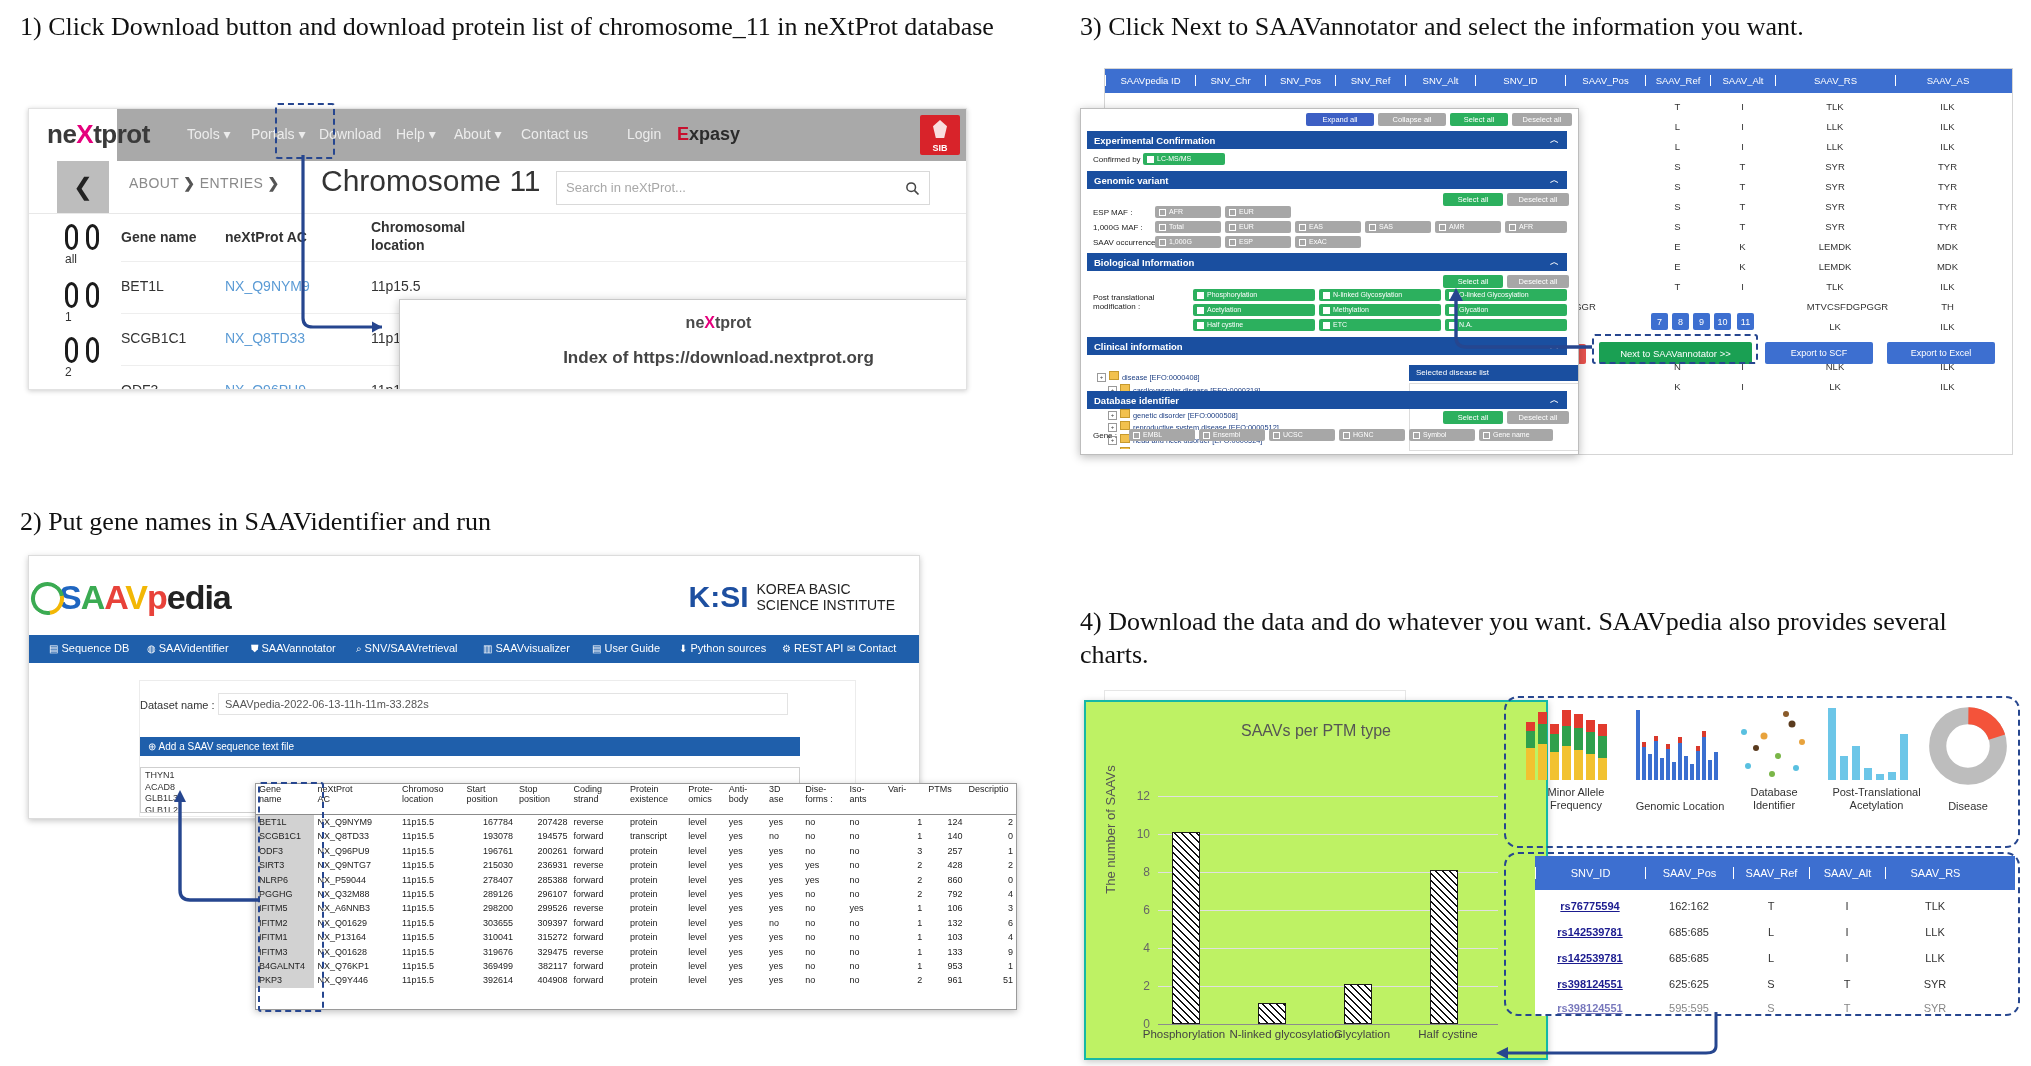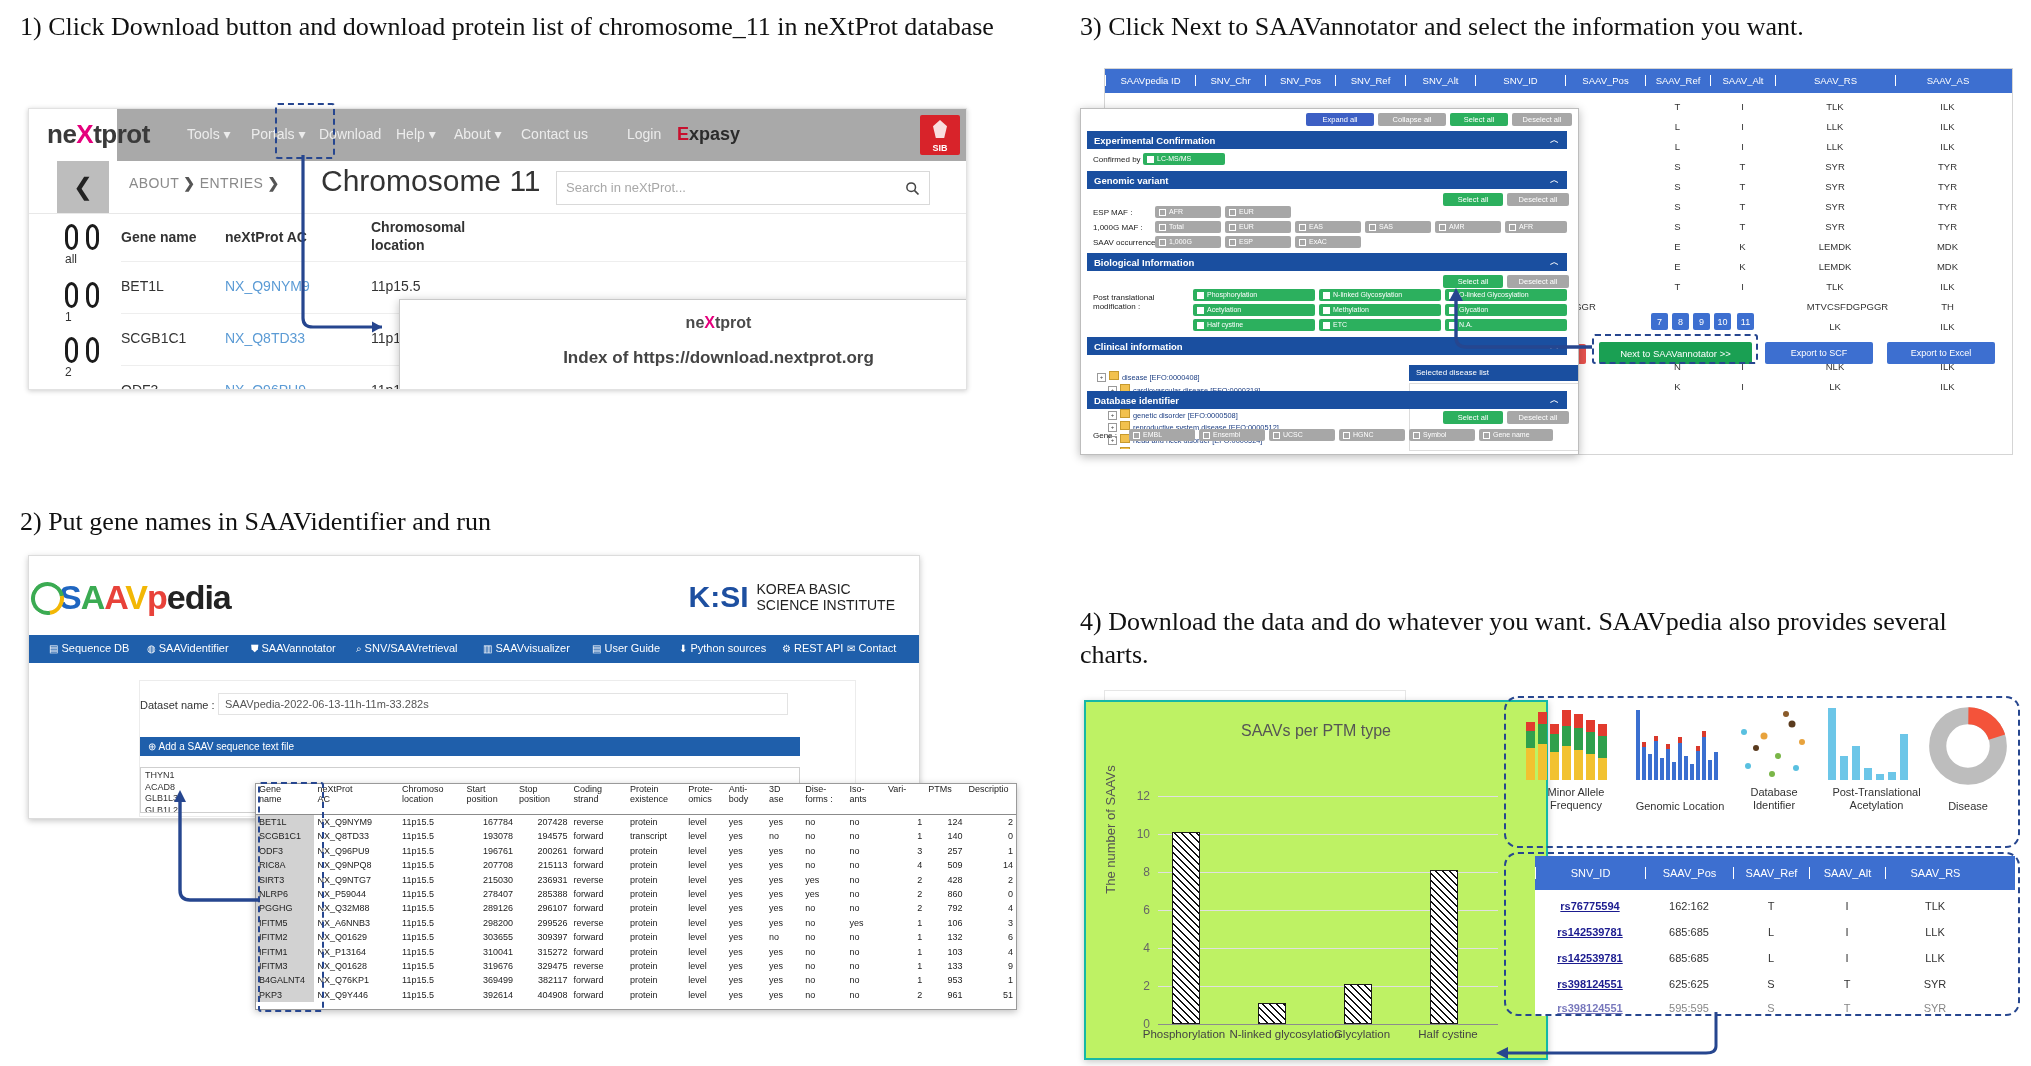--- a/index.html
+++ b/index.html
@@ -341,37 +341,20 @@
           <td>forward</td>
           <td>protein</td>
           <td>level</td>
           <td>yes</td>
           <td>yes</td>
           <td>no</td>
           <td>no</td>
           <td class="num">3</td>
           <td class="num">257</td>
           <td class="num">1</td>
-        </tr>
-      <tr>
-          <td class="gene">RIC8A</td>
-          <td>NX_Q9NPQ8</td>
-          <td>11p15.5</td>
-          <td class="num">207708</td>
-          <td class="num">215113</td>
-          <td>forward</td>
-          <td>protein</td>
-          <td>level</td>
-          <td>yes</td>
-          <td>yes</td>
-          <td>no</td>
-          <td>no</td>
-          <td class="num">4</td>
-          <td class="num">509</td>
-          <td class="num">14</td>
         </tr>
       <tr>
           <td class="gene">SIRT3</td>
           <td>NX_Q9NTG7</td>
           <td>11p15.5</td>
           <td class="num">215030</td>
           <td class="num">236931</td>
           <td>reverse</td>
           <td>protein</td>
           <td>level</td>

